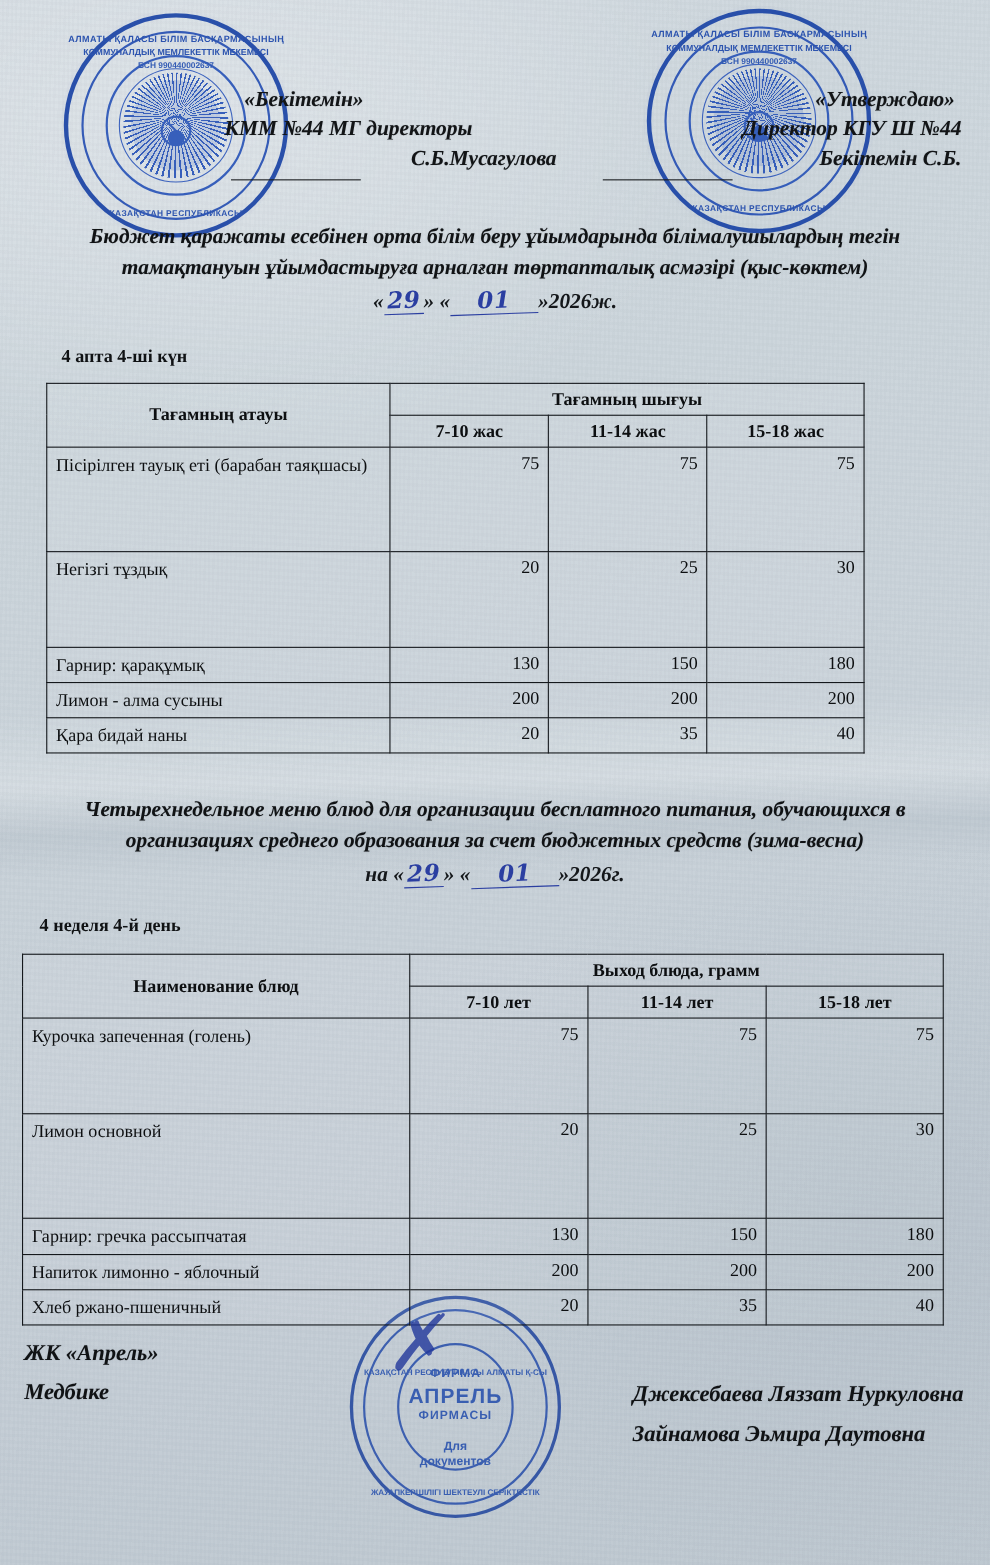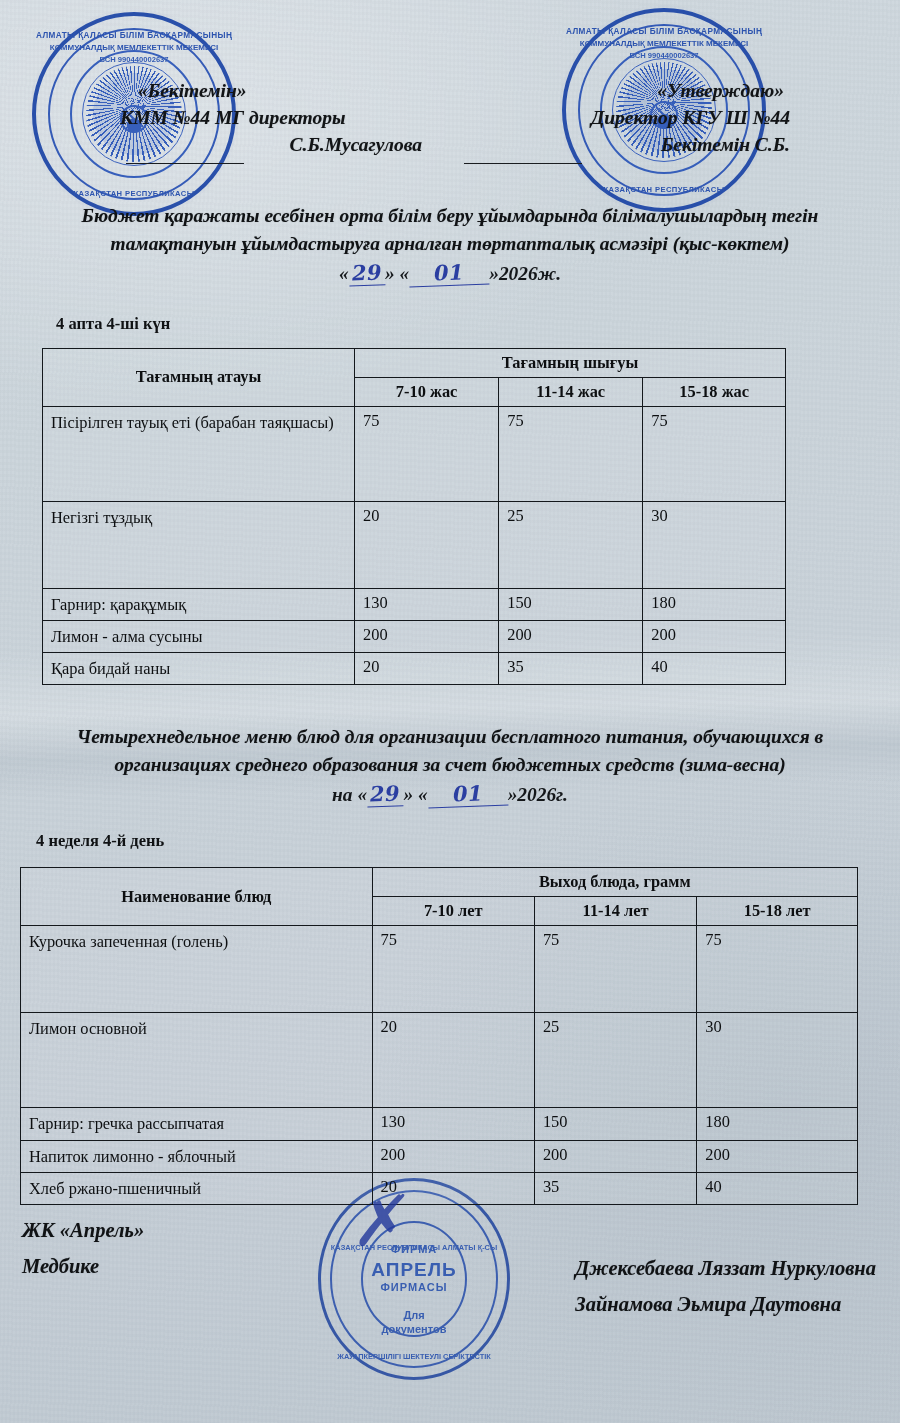--- a/index.html
+++ b/index.html
@@ -47,20 +47,21 @@
     pointer-events:none;
   }
 
   
   .stamp {
     position: absolute;
     z-index: 2;
     border-radius: 50%;
     pointer-events: none;
     opacity: .92;
+    margin-left: 26px;
   }
   .seal {
     width: 196px; height: 196px;
     border: 4px solid #1b44a6;
     box-shadow: 0 0 0 3px rgba(27,68,166,0.02);
     display: flex; align-items: center; justify-content: center;
     filter: blur(.22px);
   }
   .seal .ring2 {
     position: absolute; inset: 12px;
@@ -157,21 +158,21 @@
     left: 352px; top: 1188px;
     font-size: 58px;
     transform: rotate(-12deg) scaleX(1.25);
     opacity: .8;
   }
 
   
   .header-row {
     position: relative;
     display: flex;
-    justify-content: center;
+    justify-content: flex-end;
     padding: 78px 26px 0 36px;
     z-index: 3;
   }
   .approve-block {
     font-style: italic;
     font-weight: 700;
     font-size: 19.5px;
     line-height: 1.38;
     color: #121416;
     text-shadow: 0 0 1px rgba(30,40,50,.30);
@@ -255,21 +256,21 @@
     color: #0d0f11;
     vertical-align: top;
   }
   table.menu th {
     text-align: center;
     font-weight: 700;
     vertical-align: middle;
     font-family: "Liberation Serif", serif;
   }
   table.menu td.num {
-    text-align: left;
+    text-align: right;
     font-family: "Liberation Serif", serif;
   }
   table.menu td.dish {
     text-align: left;
     line-height: 1.42;
   }
   #table-kk { width: 744px; margin: 14px 0 0 42px; }
   #table-ru { width: 838px; margin: 16px 0 0 20px; }
   #table-kk col.c1, #table-ru col.c1 { width: 42%; }
   #table-kk col.c2, #table-ru col.c2 { width: 19.4%; }

